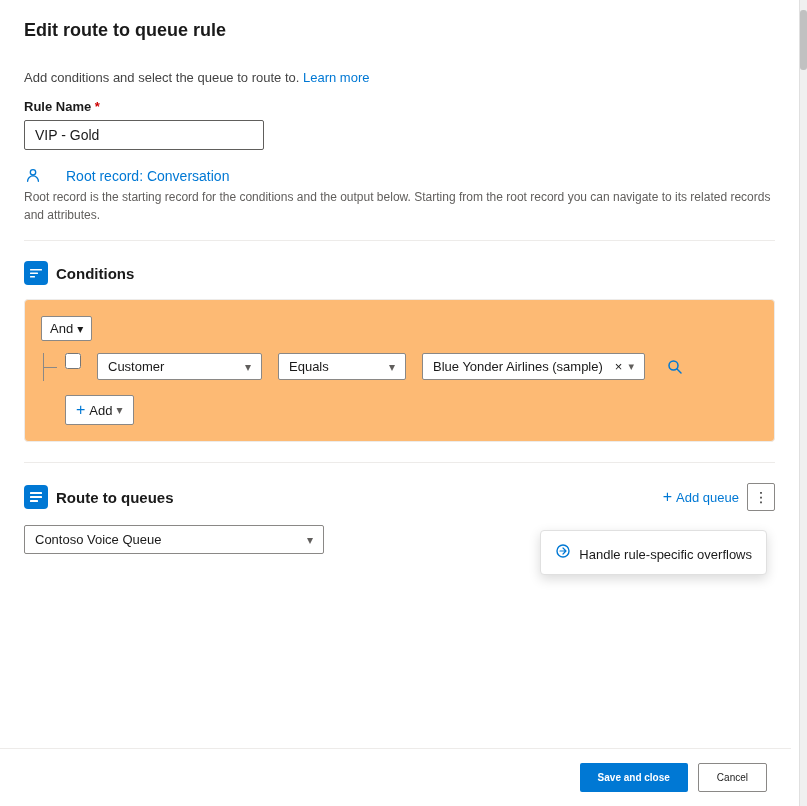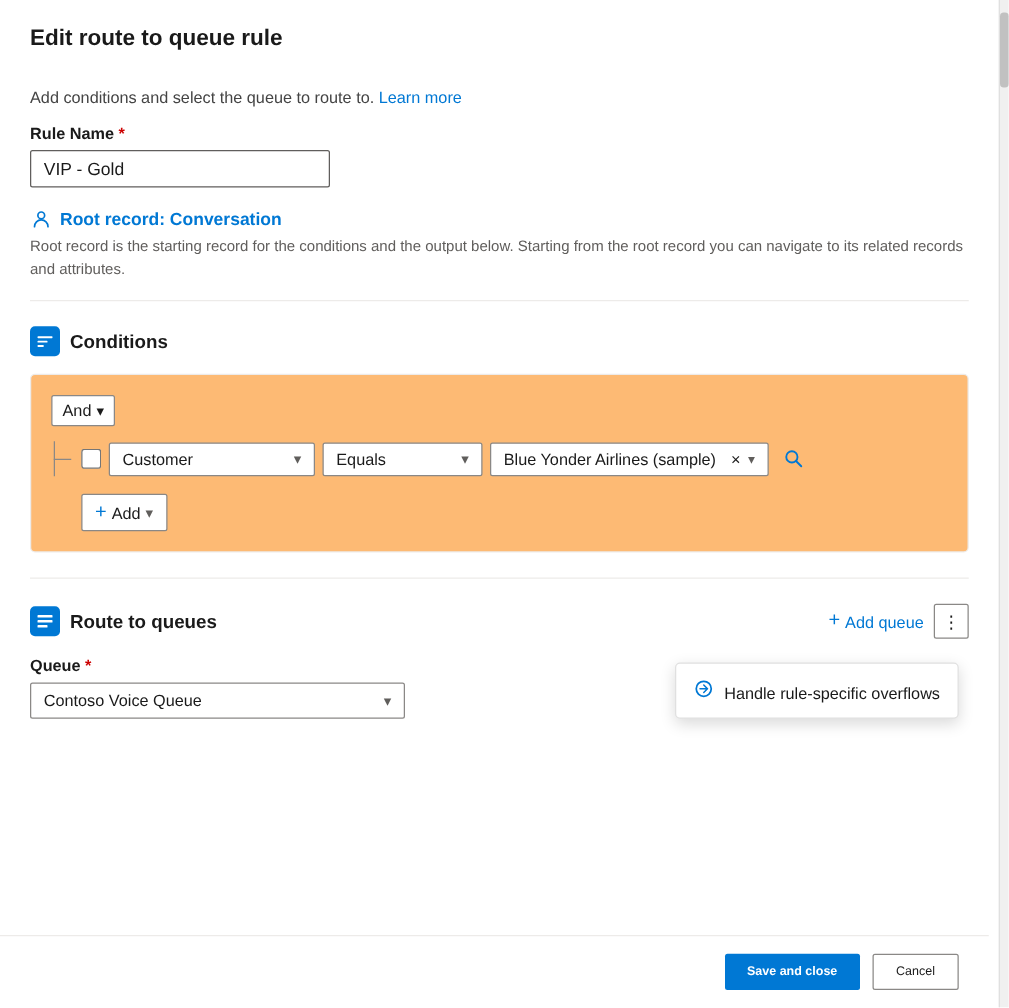--- a/index.html
+++ b/index.html
@@ -74,24 +74,24 @@
     }
 
     
     .root-record-section {
       margin-top: 16px;
       padding-bottom: 16px;
       border-bottom: 1px solid #edebe9;
     }
     .root-record-title {
       display: flex;
-      align-items: center;
-      gap: 6px;
+      align-items: flex-end;
+      gap: 24px;
       font-size: 14px;
-      font-weight: 700;
+      font-weight: 400;
       color: #0078d4;
     }
     .root-record-icon {
       width: 18px;
       height: 18px;
       color: #0078d4;
     }
     .root-record-desc {
       font-size: 12px;
       color: #605e5c;
@@ -147,22 +147,22 @@
       border: 1px solid #8a8886;
       border-radius: 2px;
       padding: 4px 8px;
       font-size: 13px;
       cursor: pointer;
       background: white;
       margin-bottom: 12px;
     }
     .condition-row {
       display: flex;
-      align-items: center;
-      gap: 6px;
+      align-items: flex-start;
+      gap: 16px;
       margin-left: 24px;
       margin-bottom: 10px;
       position: relative;
     }
     .condition-checkbox {
       width: 16px;
       height: 16px;
       border: 1px solid #605e5c;
       border-radius: 2px;
       background: white;
@@ -466,24 +466,20 @@
             <span style="font-size:16px;">+</span>
             <span>Add queue</span>
           </button>
           <button class="more-btn">
             <span>⋮</span>
           </button>
         </div>
       </div>
 
       <div class="queue-field-row">
-        <div class="field-label">
-          <span>Queue</span>
-          <span class="required">*</span>
-        </div>
         <div class="queue-select">
           <span>Contoso Voice Queue</span>
           <span style="color:#605e5c; font-size:12px;">▾</span>
         </div>
       </div>
     </div>
 
     <div class="dropdown-popup">
       <div class="dropdown-popup-item">
         <span class="overflow-icon">

